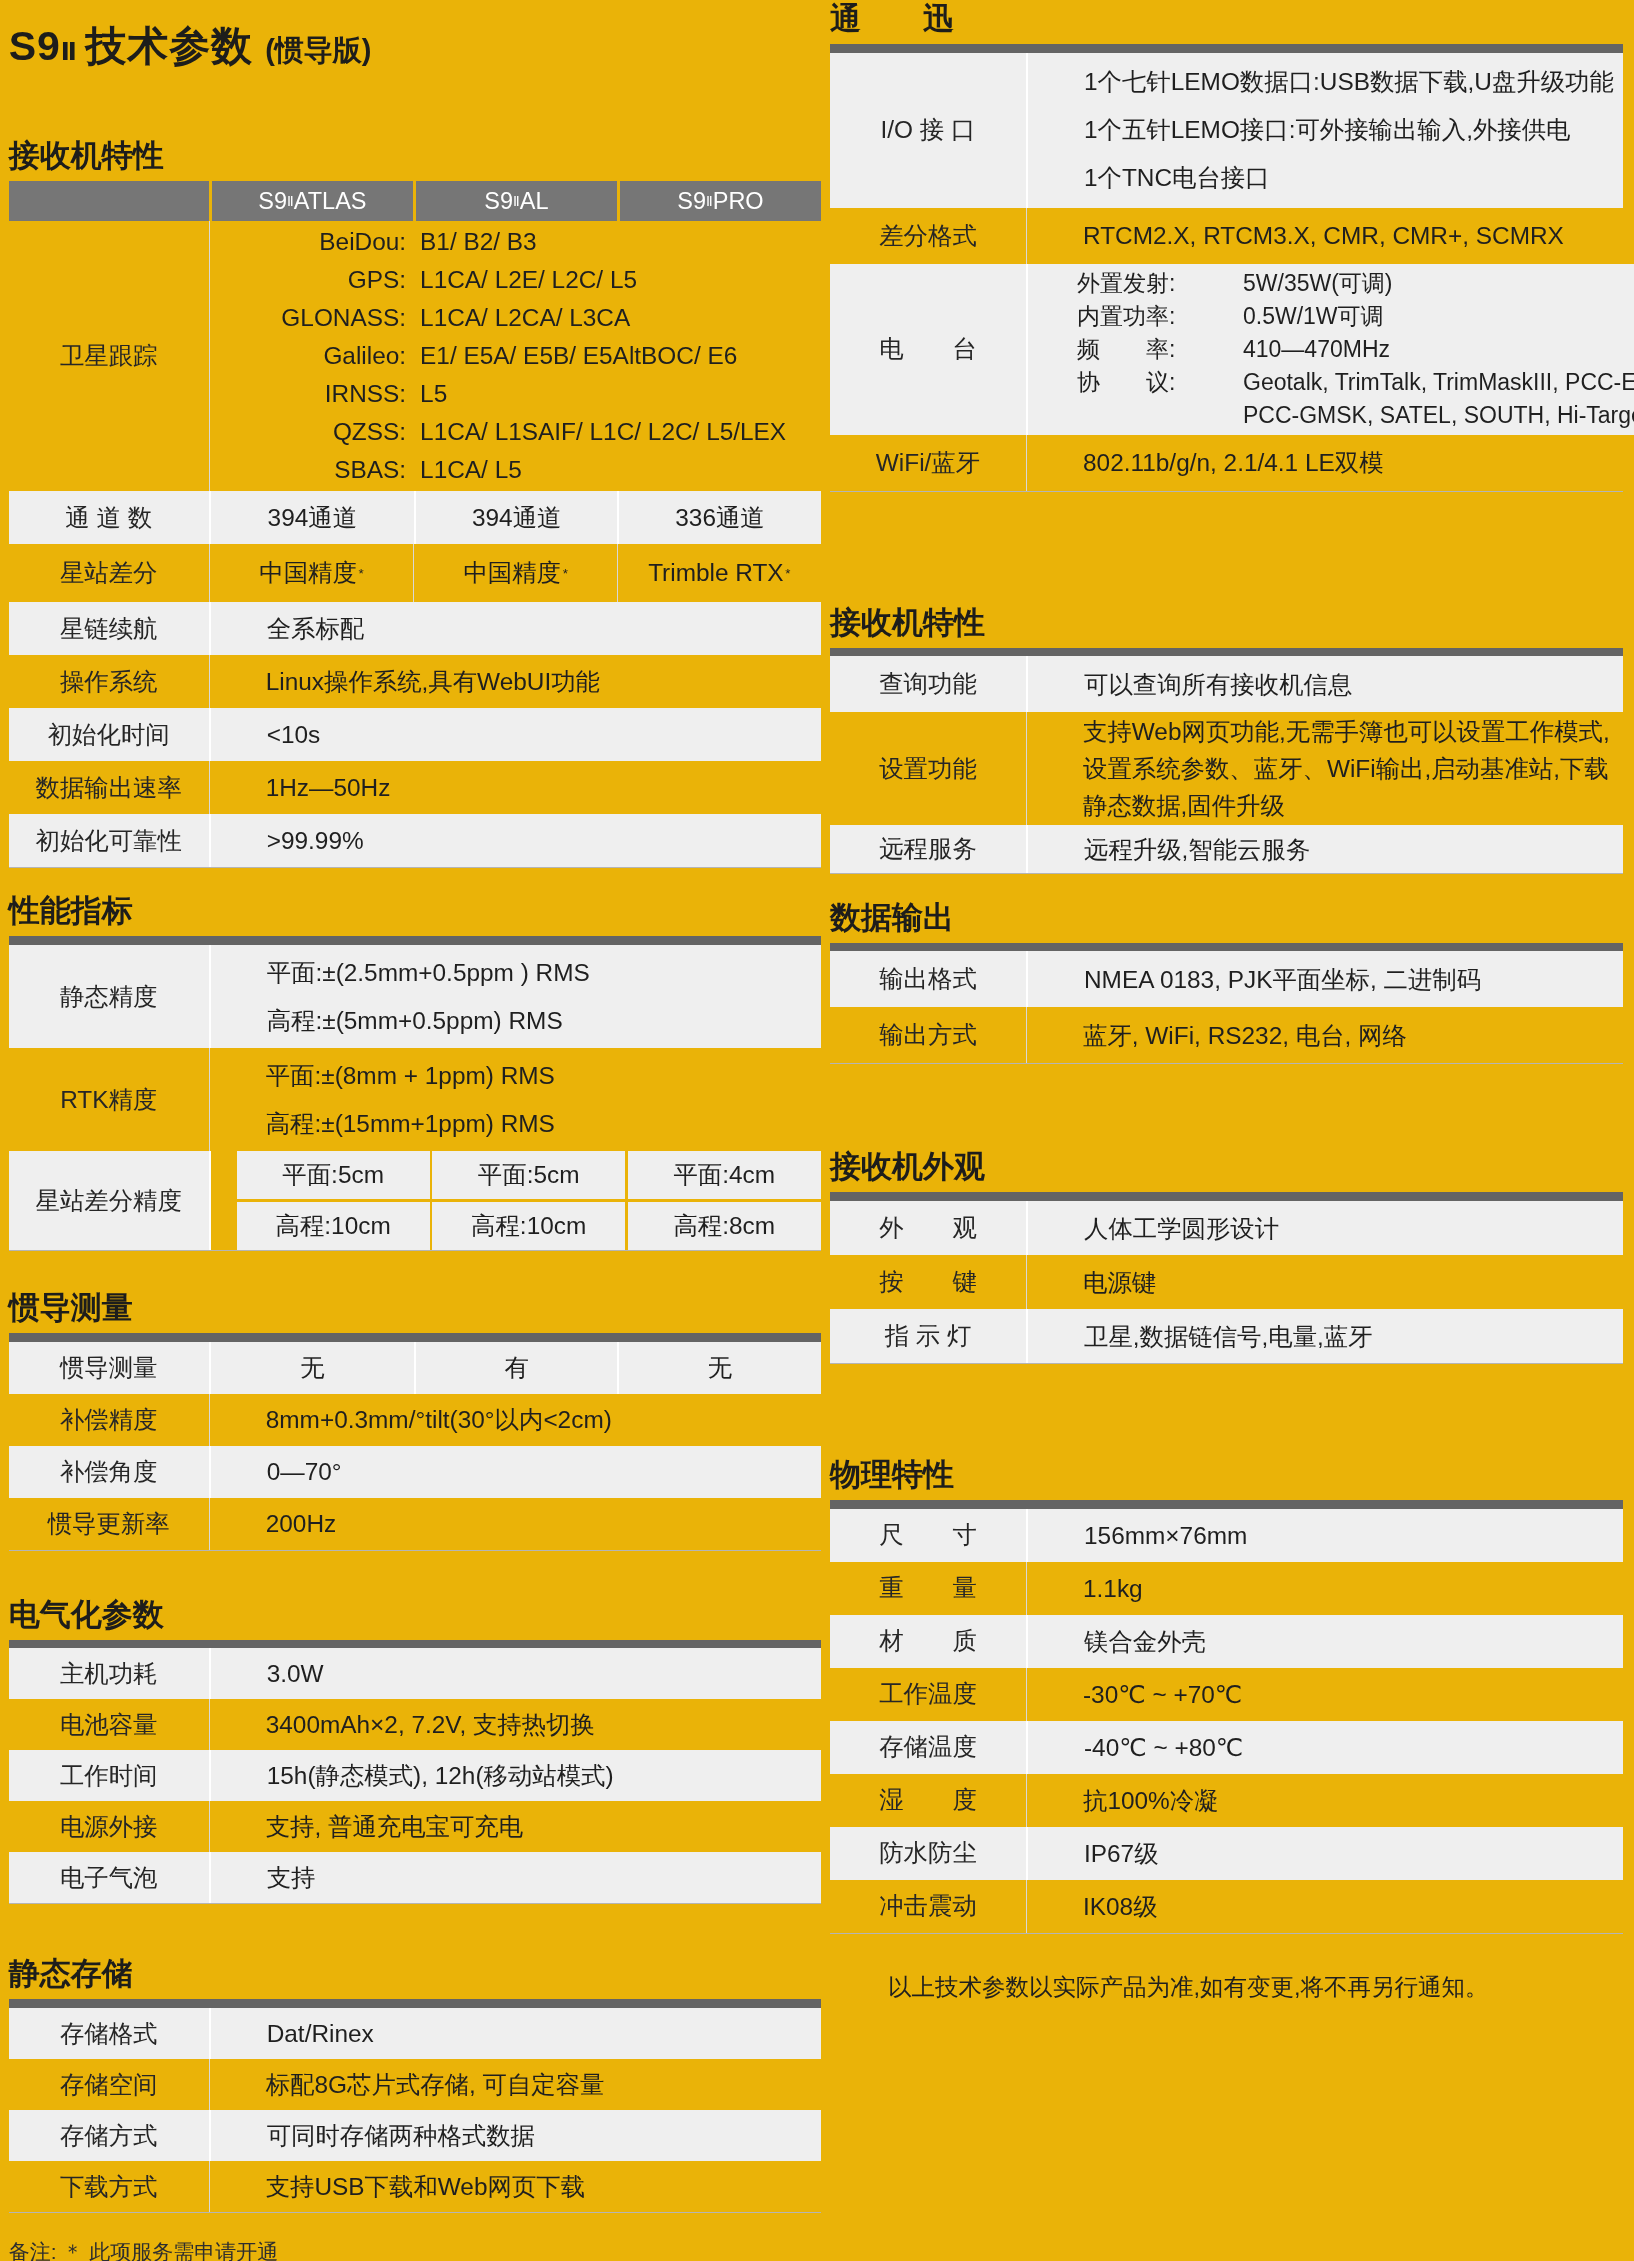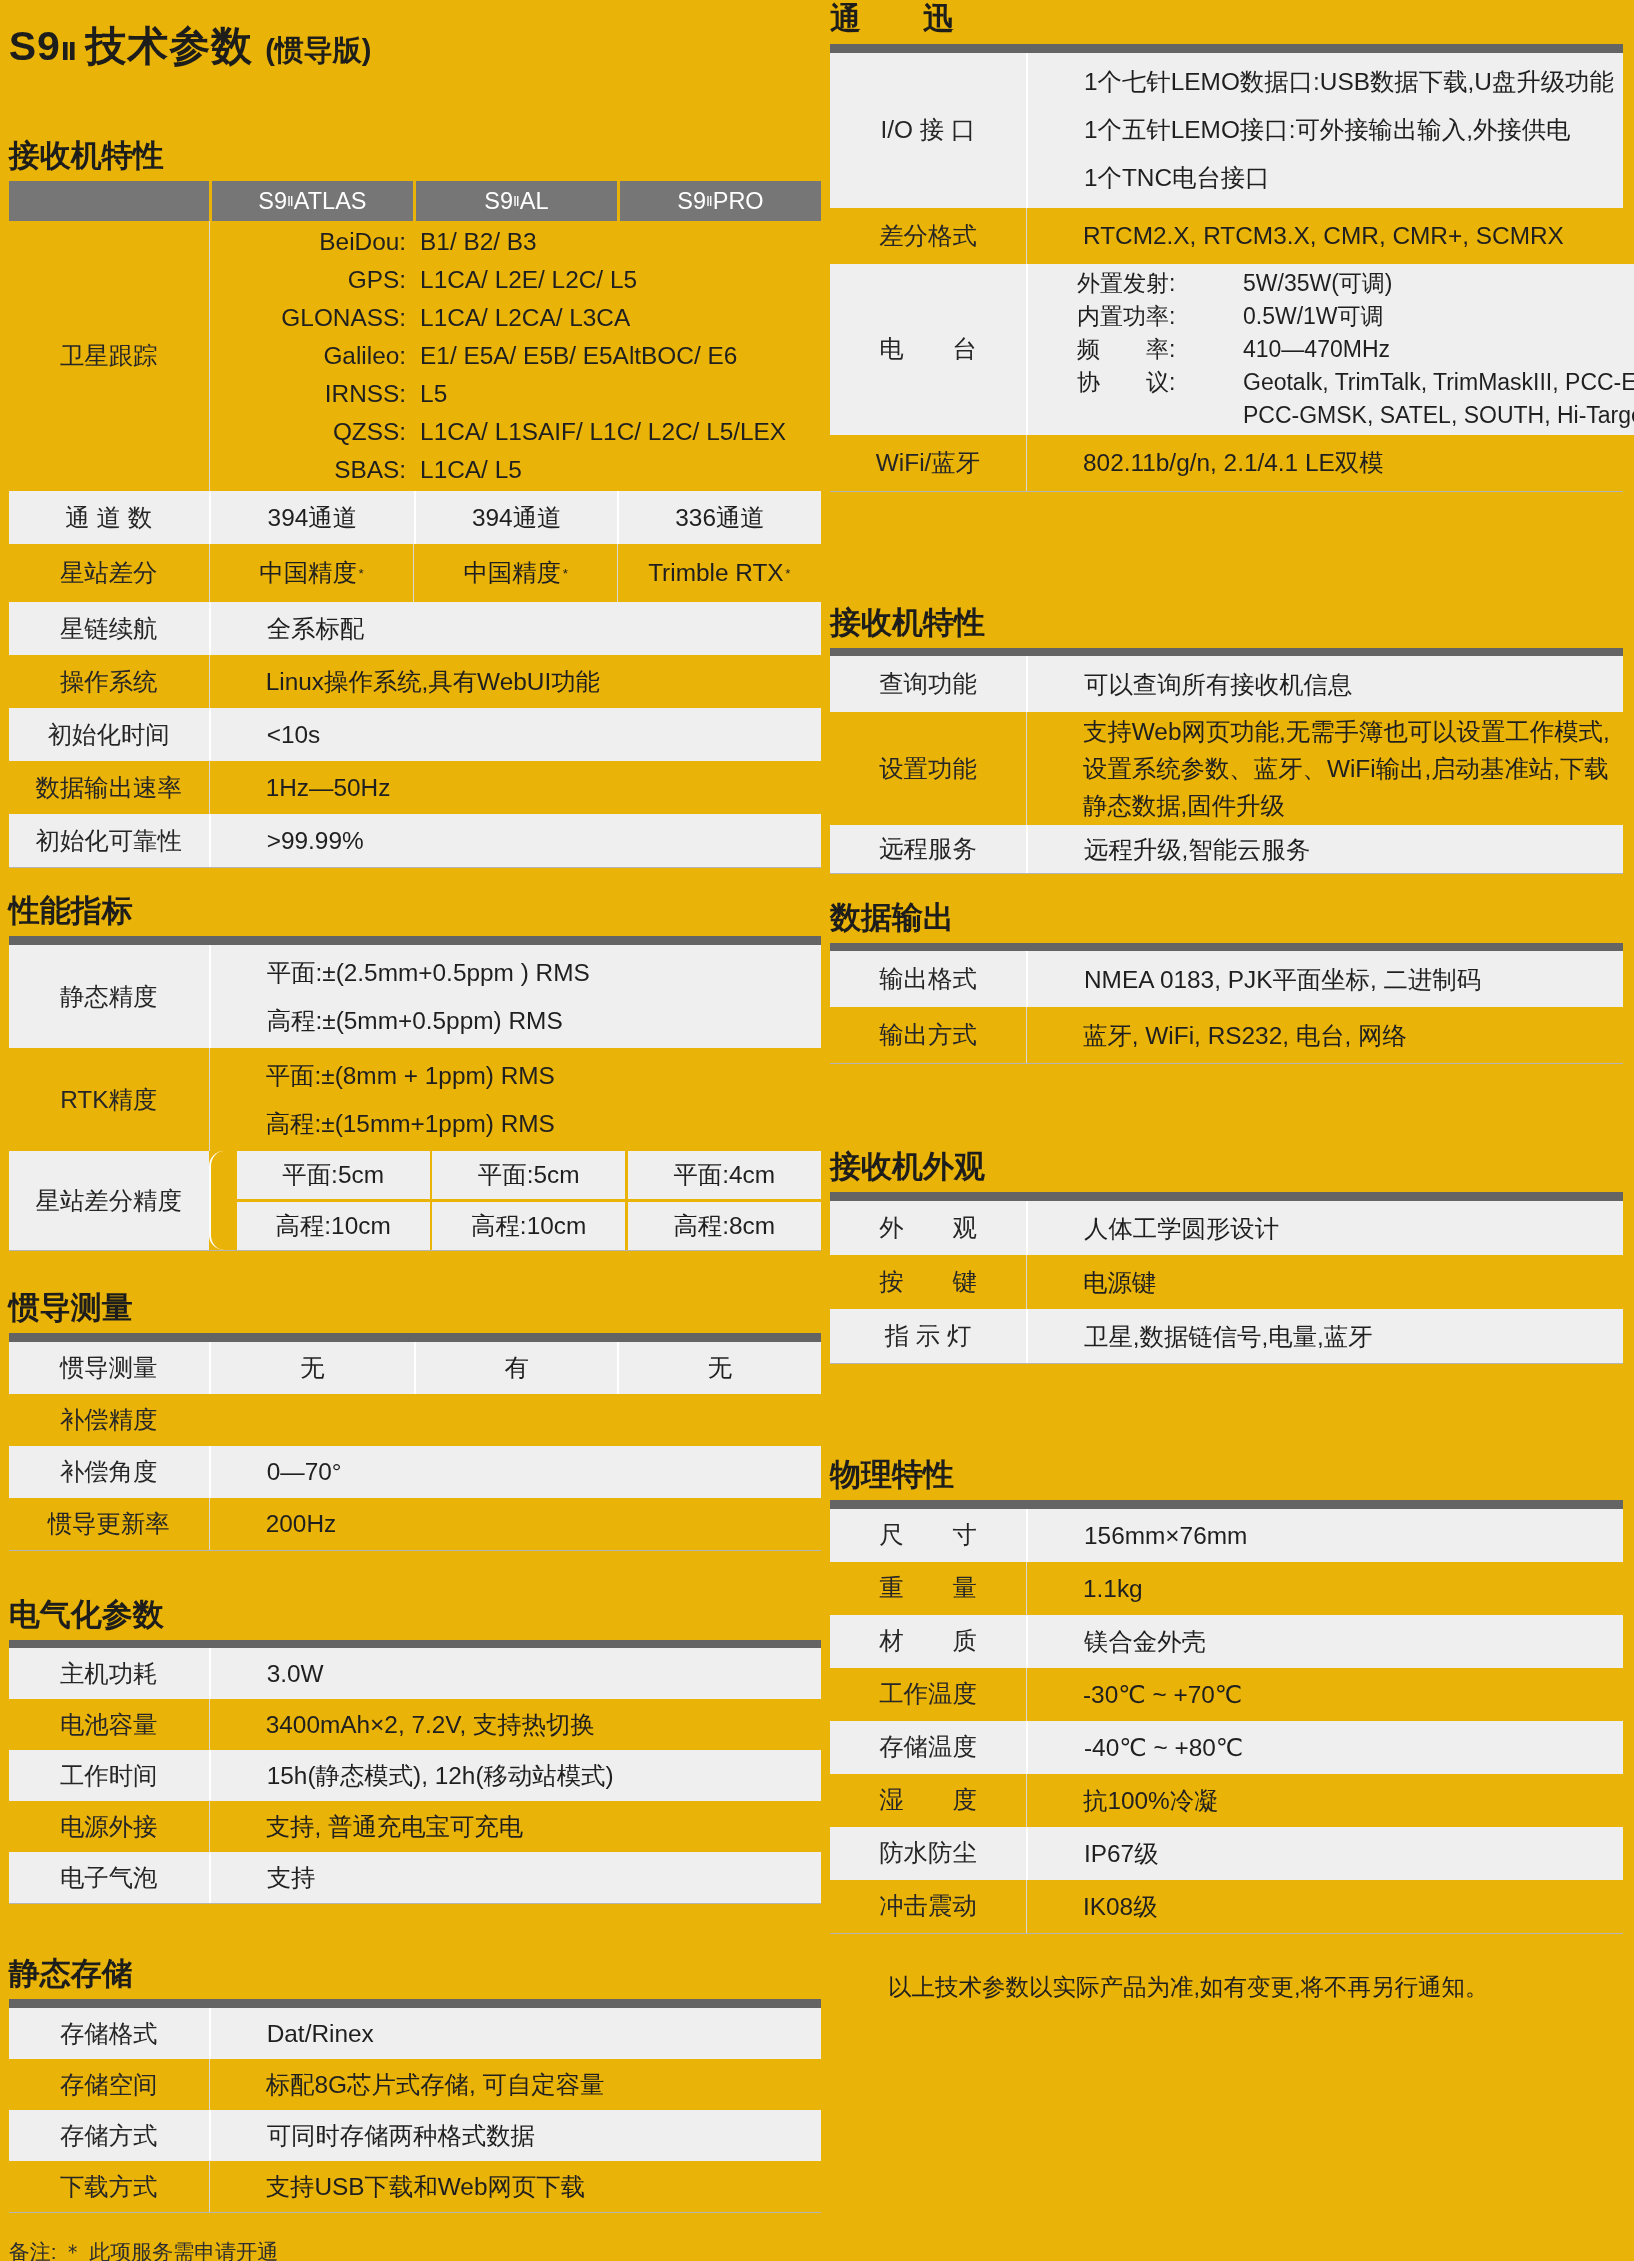--- a/index.html
+++ b/index.html
@@ -49,21 +49,21 @@
   .val-text{padding-left:30px;line-height:37px;padding-right:12.2px;}
   .val-line{padding-left:30px;line-height:48px;white-space:nowrap;}
 
   .cols{display:grid;grid-template-columns:1fr 1fr 1fr;padding:0;flex-direction:row;align-items:stretch;}
   .row-val.cols{padding-left:0;}
   .ccell{display:flex;align-items:center;justify-content:center;white-space:nowrap;}
   .ccell + .ccell{border-left:1.7px solid var(--separator);}
   .s-row.shaded .ccell + .ccell{border-left:2.6px solid #ffffff;}
 
   .row-val.grid2w{background:transparent !important;border-left:2.6px solid #ffffff;display:grid;
-                  grid-template-columns:1fr 1fr 1fr;grid-template-rows:1fr 1fr;gap:2.6px;border-radius:15px;}
+                  grid-template-columns:1fr 1fr 1fr;grid-template-rows:1fr 1fr;gap:2.6px;}
   .g2cell{background:var(--shade);display:flex;align-items:center;justify-content:center;white-space:nowrap;}
 
   .pairs{padding-left:17.4px;display:grid;grid-template-columns:153px auto;column-gap:14px;line-height:38px;}
   .pair-k{text-align:right;white-space:nowrap;}
   .pair-v{text-align:left;white-space:nowrap;}
 
   .kv{padding-left:23px;display:grid;grid-template-columns:166px auto;line-height:33px;font-size:23px;}
   .kv-k{white-space:nowrap;}
   .kv-v{white-space:nowrap;}
 
@@ -196,20 +196,23 @@
             <div class="s-row shaded" style="height: 52px;">
               <div class="row-label">惯导测量</div>
               <div class="row-val cols">
                 <div class="ccell">无</div>
                 <div class="ccell">有</div>
                 <div class="ccell">无</div>
               </div>
             </div>
             <div class="s-row" style="height: 52px;">
               <div class="row-label">补偿精度</div>
+              <div class="row-val">
+                <div class="val-text">8mm+0.3mm/°tilt(30°以内&lt;2cm)</div>
+              </div>
             </div>
             <div class="s-row shaded" style="height: 52px;">
               <div class="row-label">补偿角度</div>
               <div class="row-val">
                 <div class="val-text">0—70°</div>
               </div>
             </div>
             <div class="s-row" style="height: 52px;">
               <div class="row-label">惯导更新率</div>
               <div class="row-val">

